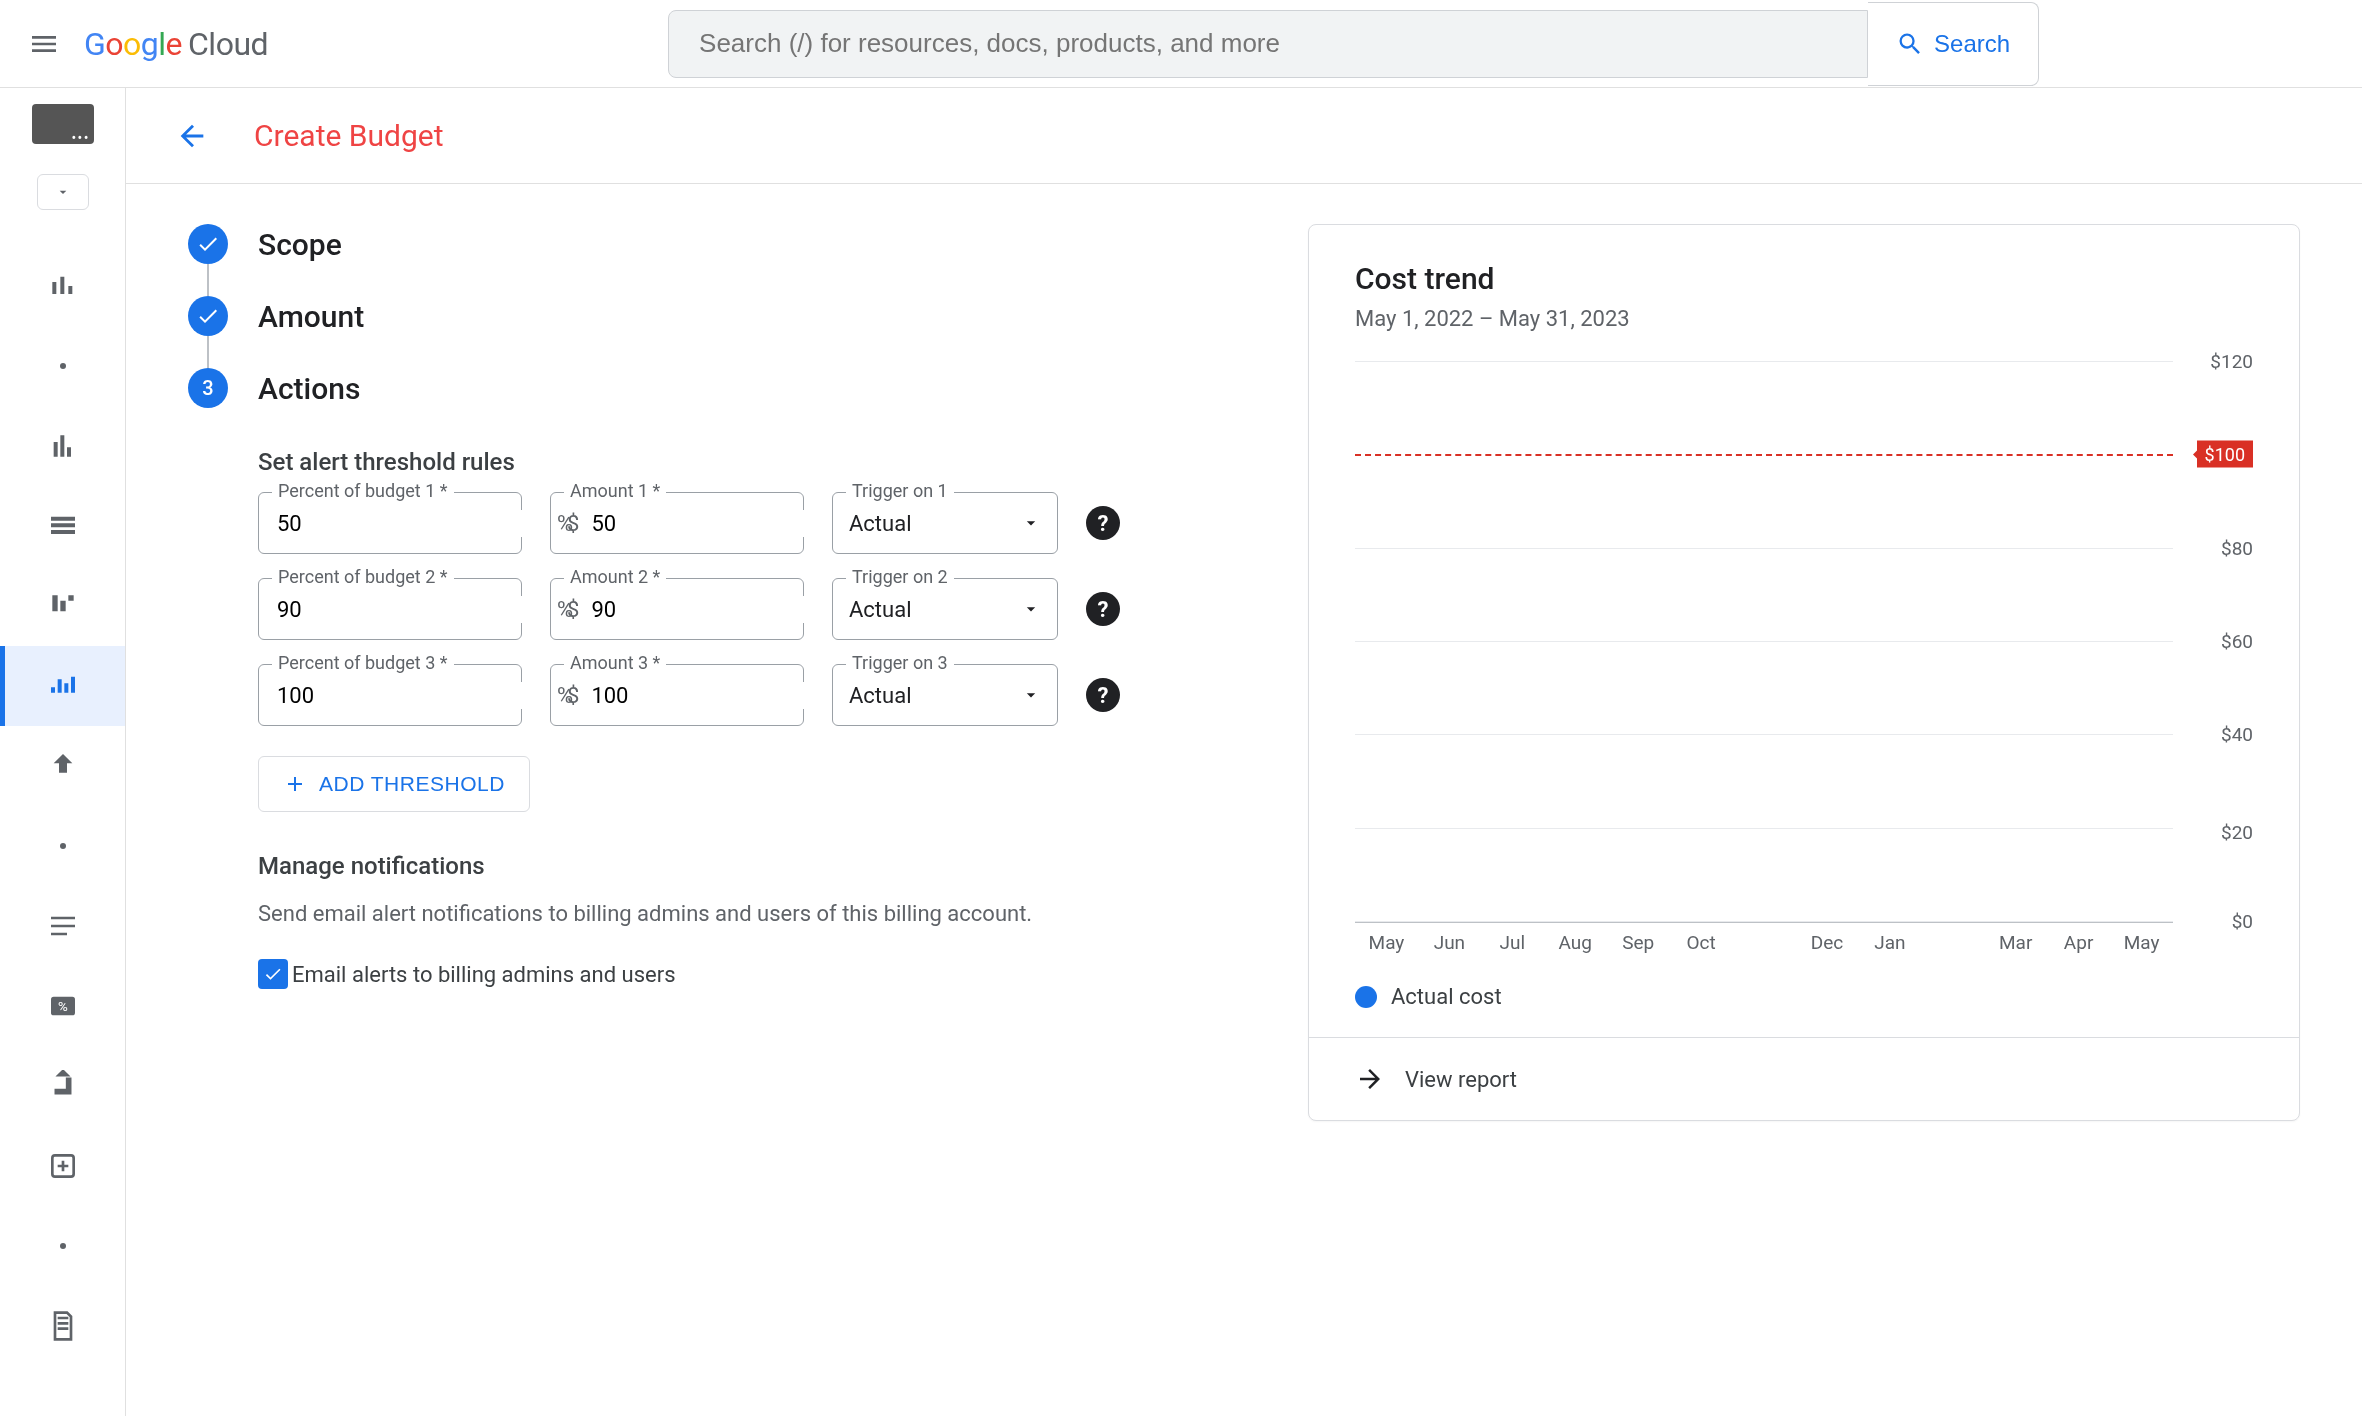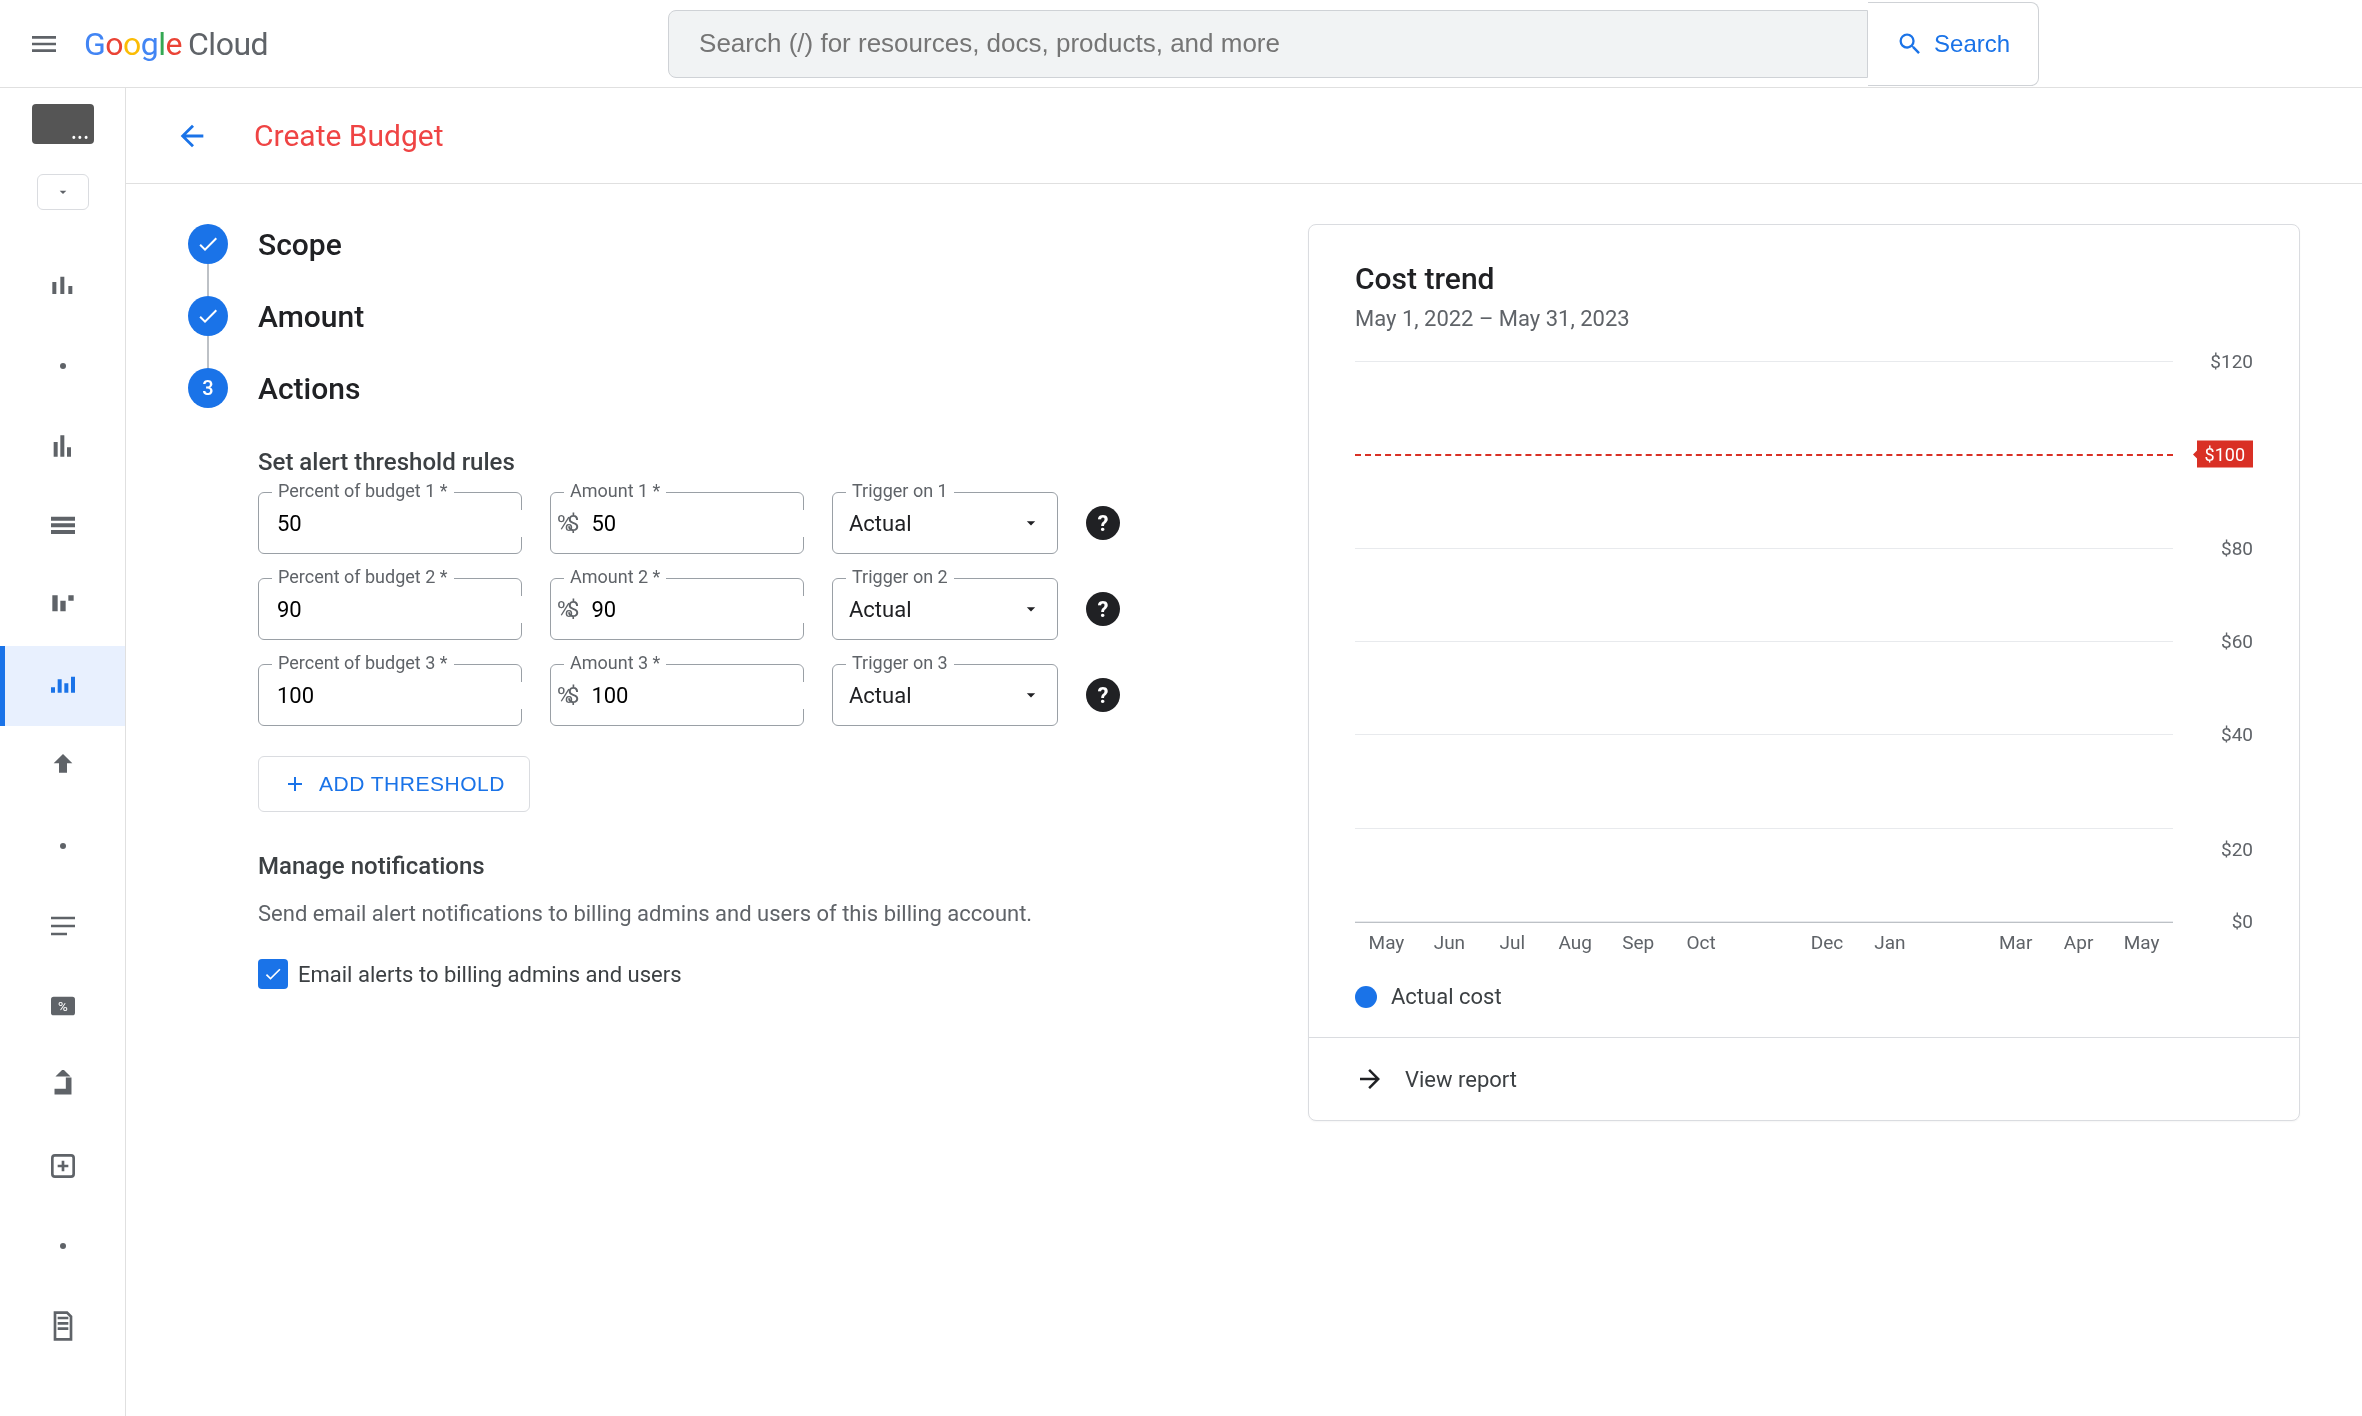--- a/index.html
+++ b/index.html
@@ -68,21 +68,21 @@
   .amt { width:254px; height:62px; border:1px solid #9aa0a6; border-radius:6px; display:flex; align-items:center; padding:0 16px; font-size:22px; gap:10px;}
   .amt .prefix{color:#5f6368;}
   .amt input{border:none;outline:none;font-size:22px;flex:1;font-family:inherit;}
   .trg { width:226px; height:62px; border:1px solid #9aa0a6; border-radius:6px; display:flex; align-items:center; justify-content:space-between; padding:0 16px; font-size:22px; cursor:pointer;}
   .trg svg{width:20px;height:20px;fill:#202124;}
   .help{width:34px;height:34px;border-radius:50%;background:#202124;color:#fff;display:flex;align-items:center;justify-content:center;font-size:22px;font-weight:700;cursor:pointer;}
 
   .addthreshold{ margin-top:30px; height:56px; border:1px solid #dadce0; border-radius:6px; background:#fff; color:#1a73e8; font-size:21px; font-weight:500; padding:0 24px; display:inline-flex; align-items:center; gap:12px; cursor:pointer; letter-spacing:0.5px;}
   .addthreshold svg{width:24px;height:24px;fill:#1a73e8;}
 
-  .cbrow{display:flex;align-items:center;gap:10px;margin-top:0;}
+  .cbrow{display:flex;align-items:center;gap:4px;margin-top:0;}
   .cb{width:30px;height:30px;background:#1a73e8;border-radius:4px;display:flex;align-items:center;justify-content:center;cursor:pointer;}
   .cb svg{width:20px;height:20px;fill:#fff;}
   .cblabel{font-size:22px;color:#3c4043;}
 
   
   .card{ border:1px solid #dadce0; border-radius:8px; background:#fff; box-shadow:0 1px 2px rgba(0,0,0,0.04); }
   .card .inner{ padding:36px 46px 28px 46px;}
   .card h2{ font-size:30px; font-weight:500; margin:0 0 10px 0;}
   .card .sub{ font-size:22px; color:#5f6368; margin-bottom:30px;}
   .chart{ position:relative; height:600px; padding-right:80px;}
@@ -357,21 +357,21 @@
 
       <div class="right">
         <div class="card">
           <div class="inner">
             <h2>Cost trend</h2>
             <div class="sub">May 1, 2022 – May 31, 2023</div>
             <div class="chart" id="chart" style="height: 560px;">
                 <div class="grid" style="top: 560px;"></div>
                 <div class="ylabel" style="top: 560px;">$0</div>
                 <div class="grid" style="top: 466.667px;"></div>
-                <div class="ylabel" style="top: 488px;">$20</div>
+                <div class="ylabel" style="top: 471px;">$20</div>
                 <div class="grid" style="top: 373.333px;"></div>
                 <div class="ylabel" style="top: 373.333px;">$40</div>
                 <div class="grid" style="top: 280px;"></div>
                 <div class="ylabel" style="top: 280px;">$60</div>
                 <div class="grid" style="top: 186.667px;"></div>
                 <div class="ylabel" style="top: 186.667px;">$80</div>
                 <div class="grid" style="top: 0px;"></div>
                 <div class="ylabel" style="top: 0px;">$120</div>
                 <div class="budgetline" style="top: 93.3333px;"></div>
                 <div class="budgetlabel" style="top: 93.3333px;">$100</div>

